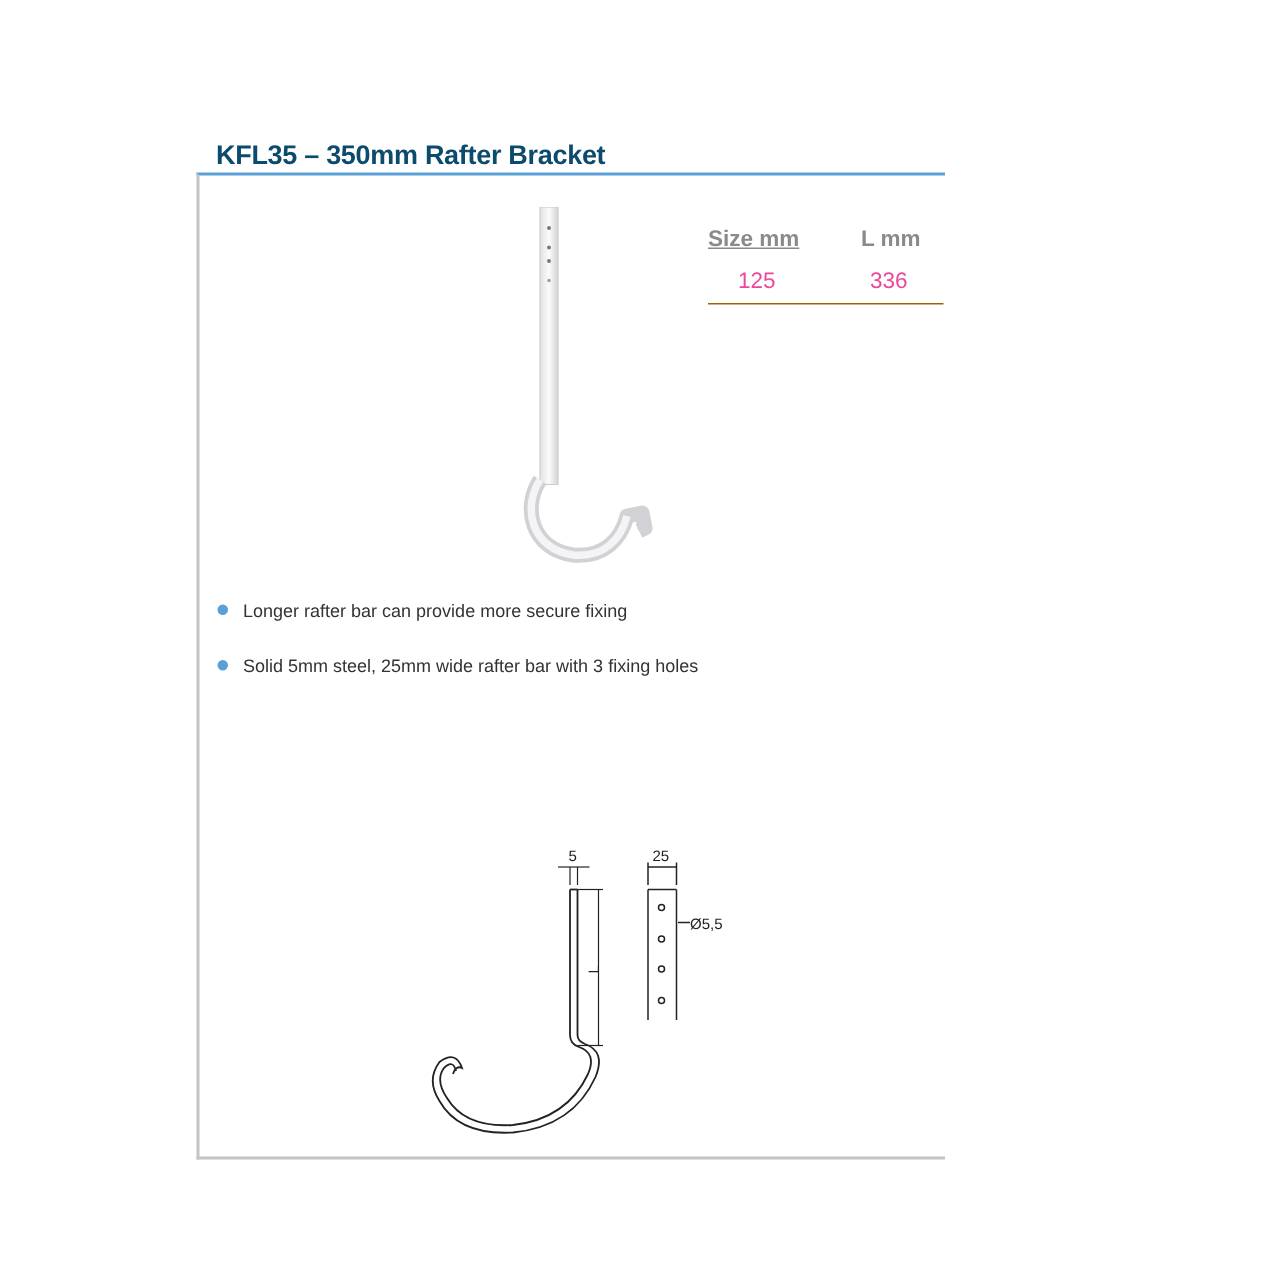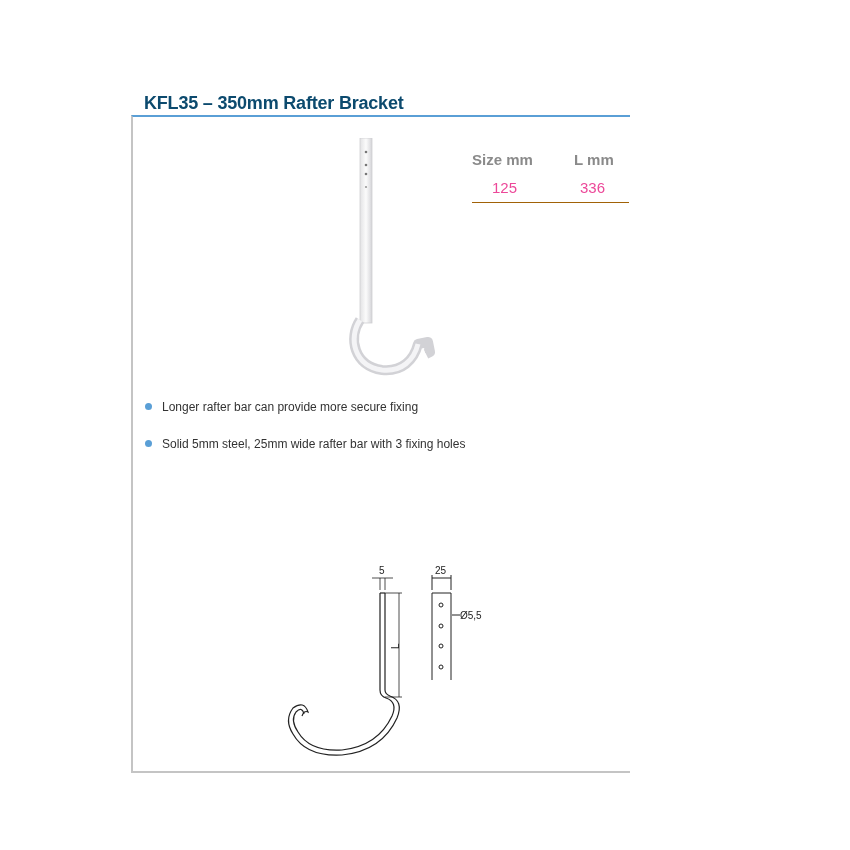--- a/index.html
+++ b/index.html
@@ -5,21 +5,21 @@
     html, body { margin: 0; padding: 0; background: #ffffff; }
     body { width: 850px; height: 850px; position: relative; overflow: hidden;
            font-family: "Liberation Sans", sans-serif; color: #222; }
     .title { position: absolute; left: 132px; top: 81px; font-size: 18px; font-weight: bold;
              color: #0c4a6e; letter-spacing: -0.2px; margin: 12px; }
     .frame { position: absolute; left: 131px; top: 115px; width: 497px; height: 654px;
              border-top: 2px solid #5a9fd6; border-left: 2px solid #c4c4c4; border-bottom: 2px solid #c4c4c4; }
     .photo { position: absolute; left: 340px; top: 138px; width: 100px; height: 240px; }
     .spec-table { position: absolute; left: 472px; top: 147px; border-collapse: collapse; font-size: 15px; }
     .spec-table th { color: #8a8a8a; font-weight: bold; padding: 4px 0 6px 0; text-align: left; }
-    .spec-table th.c1 { width: 102px; }
+    .spec-table th.c1 { width: 102px; text-decoration: underline; }
     .spec-table th.c2 { width: 55px; }
     .spec-table td { color: #ec4899; padding: 5px 0 6px 0; border-bottom: 1px solid #a16207; }
     .spec-table td.c1 { padding-left: 20px; }
     .spec-table td.c2 { padding-left: 6px; }
     .features { position: absolute; left: 145px; top: 394px; margin: 0; padding: 0; list-style: none;
                 font-size: 12px; color: #333; line-height: 26px; }
     .features li { position: relative; padding-left: 17px; margin-bottom: 11px; width: 440px; }
     .bullet { position: absolute; left: 0; top: 9px; width: 7px; height: 7px; border-radius: 50%; background: #5a9fd6; }
     .drawing { position: absolute; left: 280px; top: 560px; width: 220px; height: 210px; }
     .drawing text { font-family: "Liberation Sans", sans-serif; font-size: 10px; fill: #222; }

